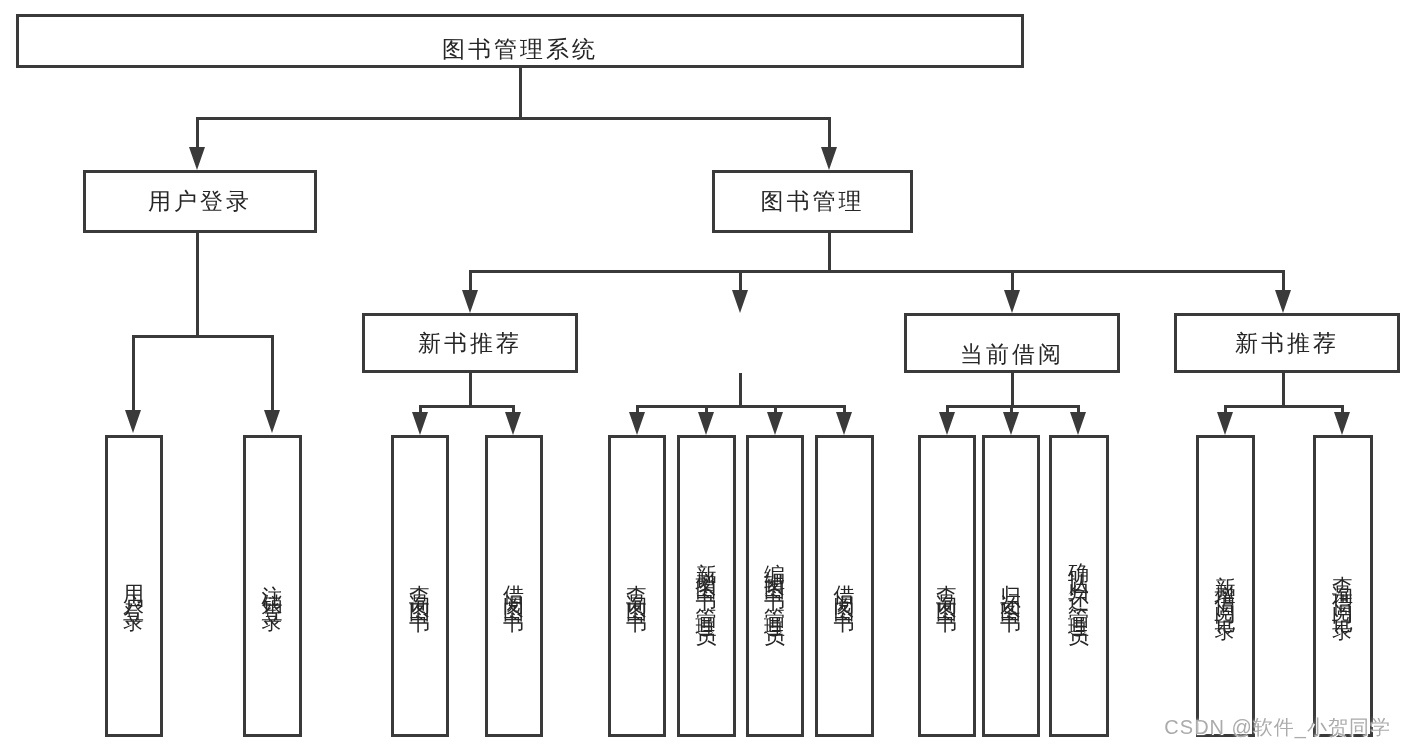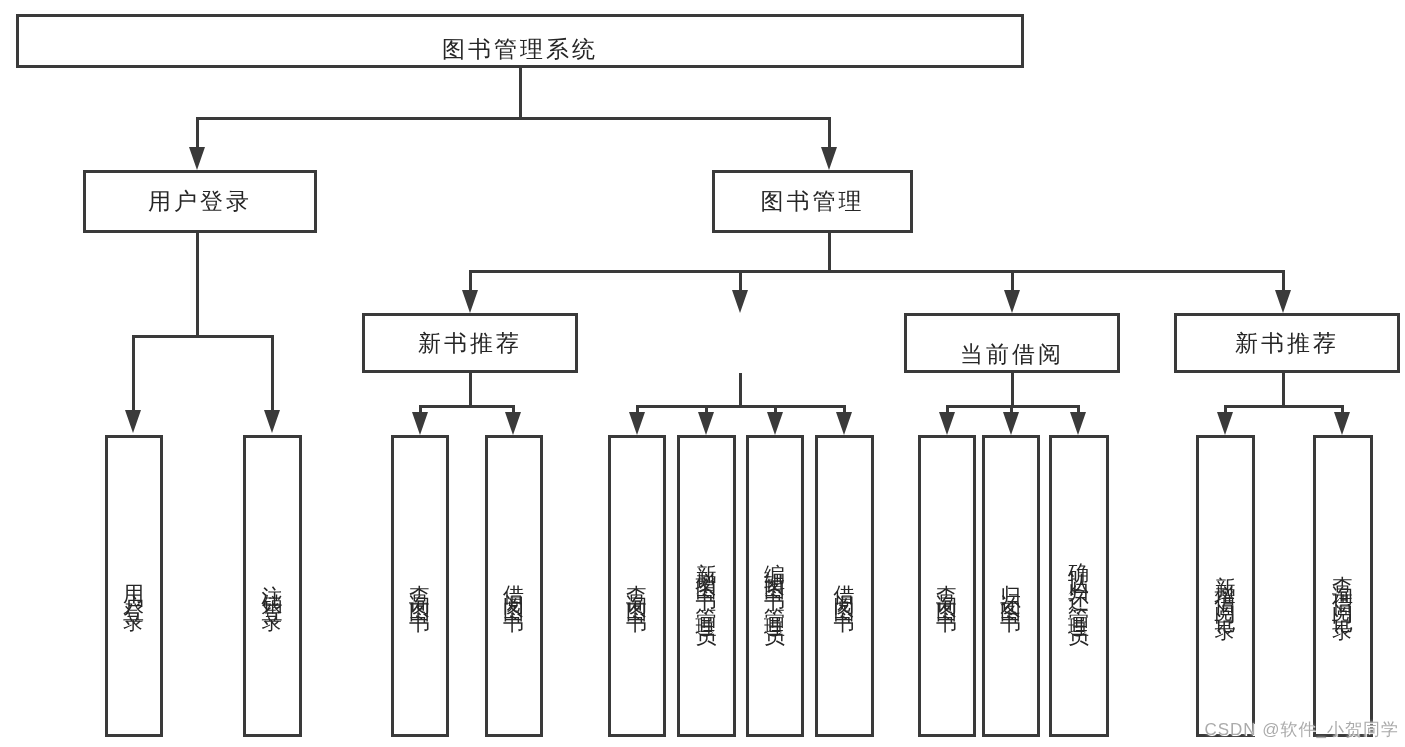--- a/index.html
+++ b/index.html
@@ -37,22 +37,22 @@
   .vl{width:3px;}
   .hl{height:3px;}
   .arr{
     position:absolute;width:0;height:0;
     border-left:8px solid transparent;
     border-right:8px solid transparent;
     border-top:23px solid var(--line);
   }
   #watermark{
     position:absolute;
-    right:6px;bottom:6px;
-    font-size:17px;
+    right:14px;bottom:6px;
+    font-size:20px;
     letter-spacing:1px;
     color:var(--watermark);
     text-shadow:1px 1px 0 #ffffff,0 0 3px #ffffff;
     white-space:nowrap;
     z-index:5;
     margin-top:24px;
   }
 </style>
 </head>
 <body>

